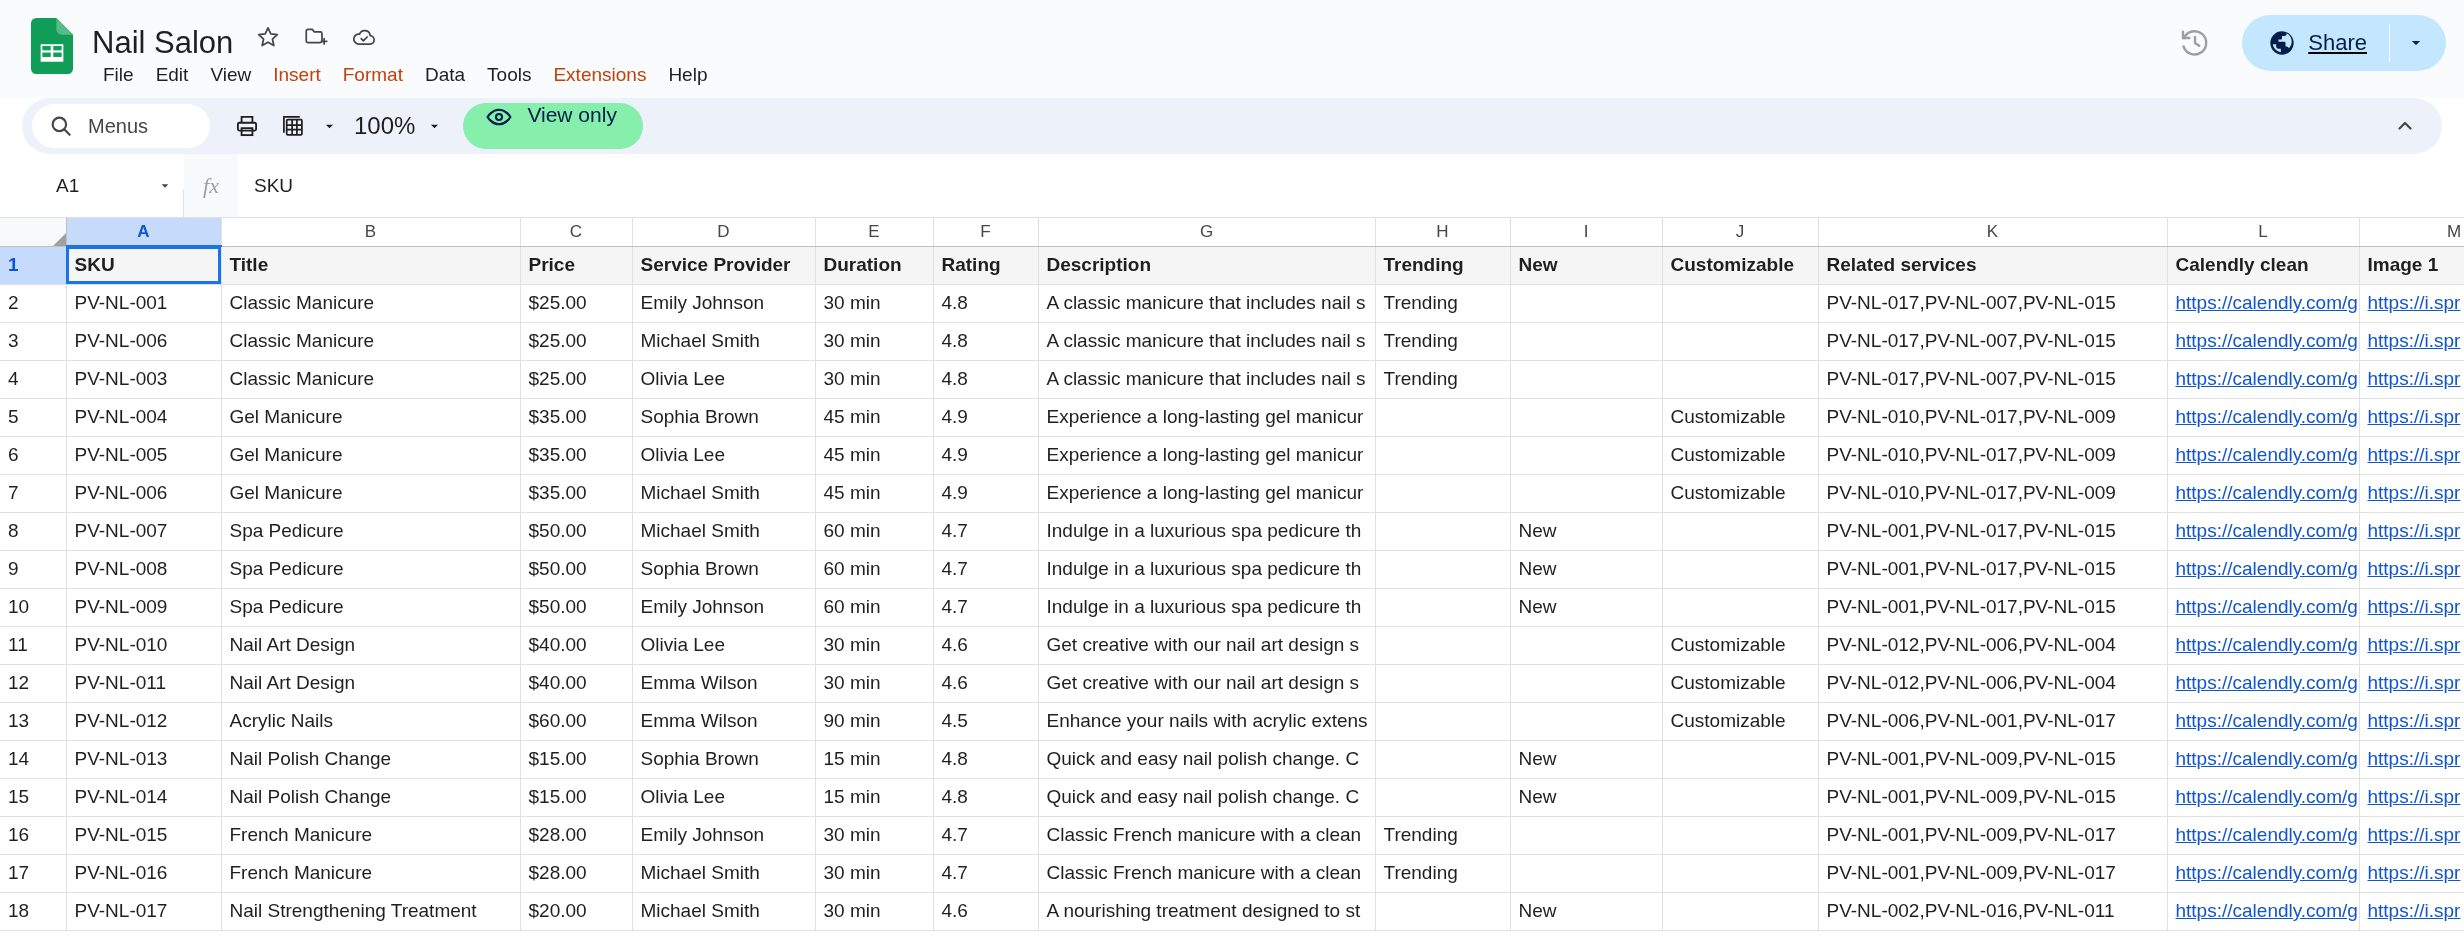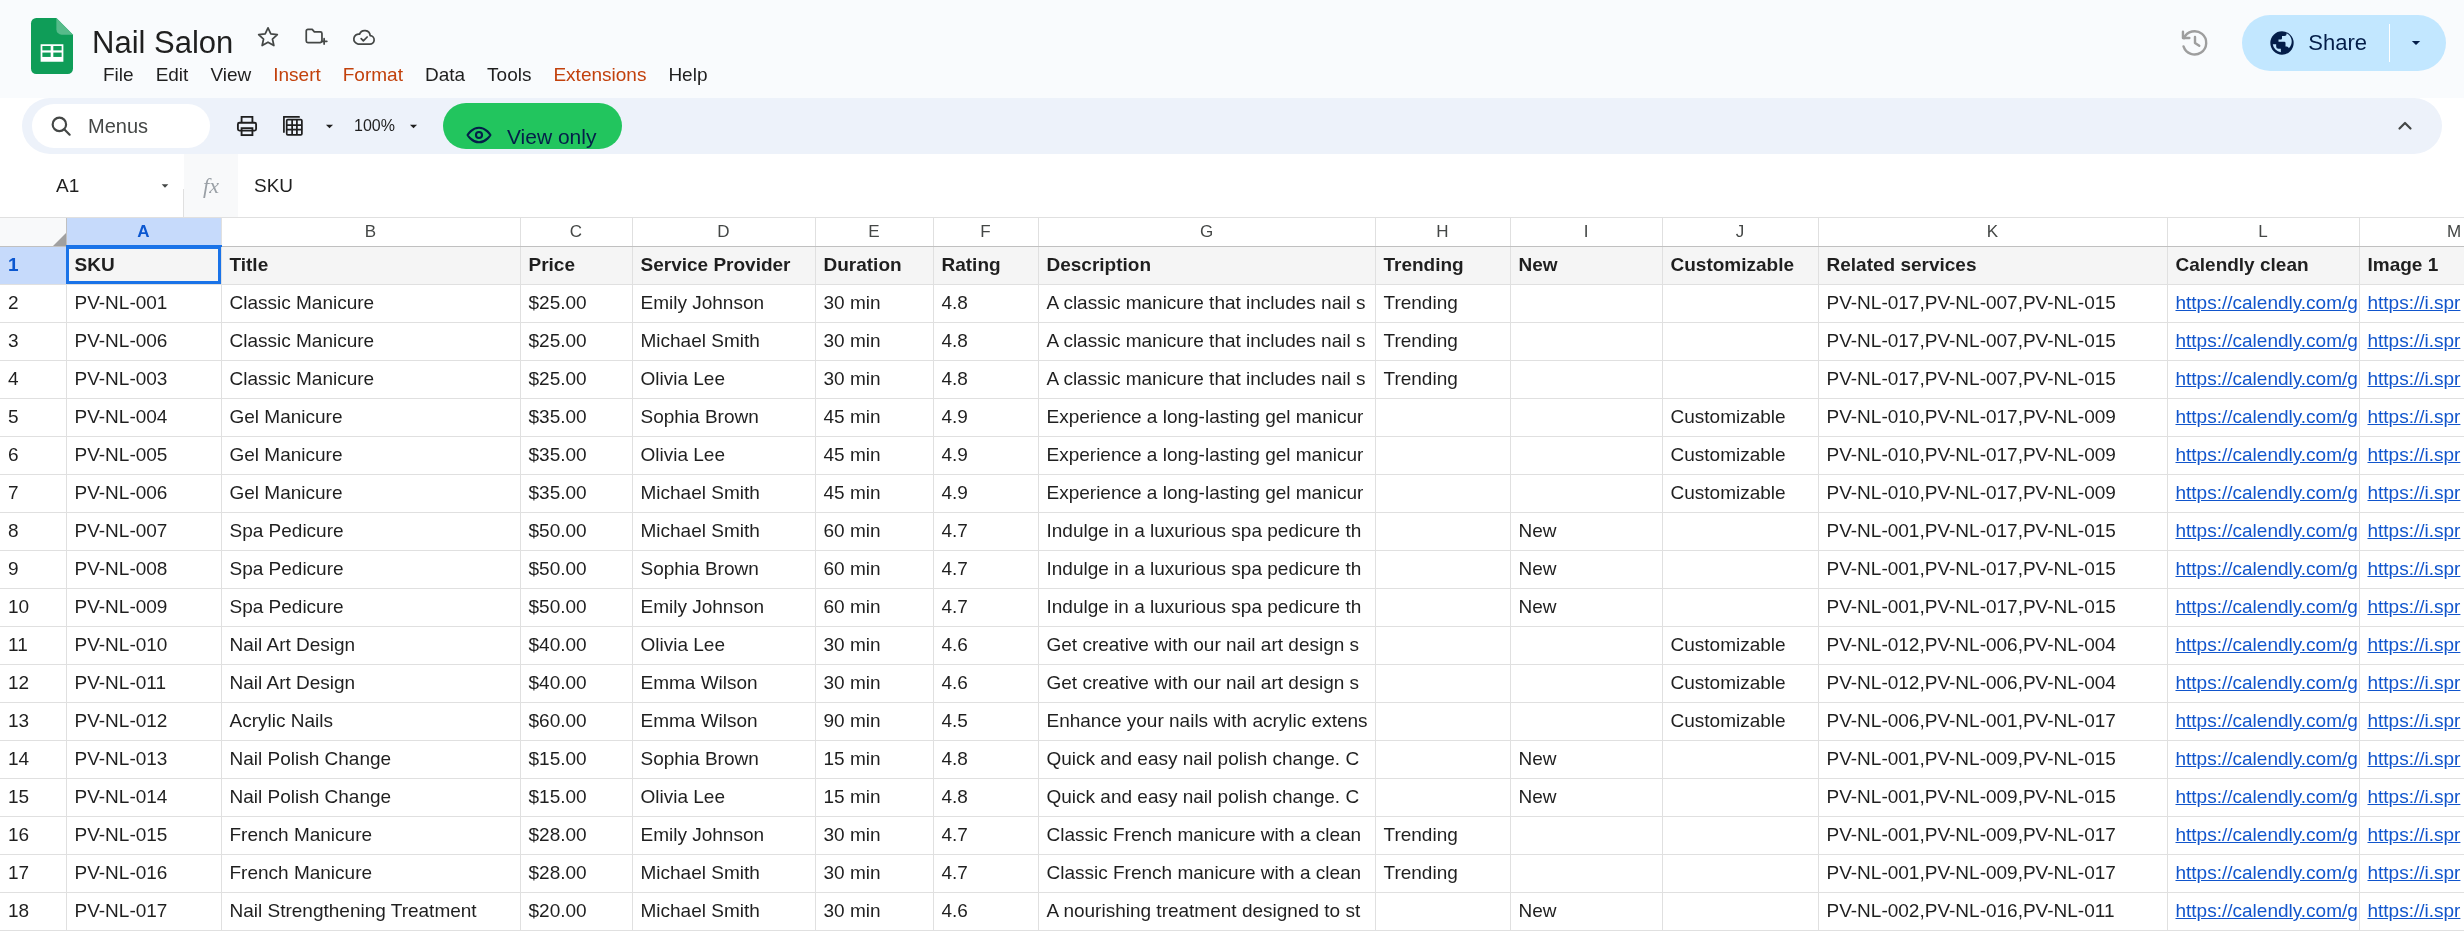--- a/index.html
+++ b/index.html
@@ -55,21 +55,21 @@
     padding: 3px 11px;
     border-radius: 6px;
     white-space: nowrap;
     cursor: pointer;
   }
   .menu-item.disabled { color: #c2410c; }
 
   .topbar-right {
     position: absolute;
     right: 18px; top: 14px;
-    display: flex; align-items: center; gap: 18px;
+    display: flex; align-items: center; gap: 18px; text-decoration: underline;
   }
   .hist-btn {
     width: 58px; height: 58px;
     border-radius: 50%;
     display: flex; align-items: center; justify-content: center;
     color: #9e9e9e; cursor: pointer;
   }
   .hist-btn svg { width: 34px; height: 34px; }
   .share-btn {
     height: 56px;
@@ -126,28 +126,28 @@
     width: 46px; height: 46px;
     border-radius: 50%;
     display: flex; align-items: center; justify-content: center;
     color: #1f1f1f; cursor: pointer; flex: none;
   }
   .tb-btn svg { width: 26px; height: 26px; }
   .tb-caret { width: 26px; height: 46px; display: flex; align-items: center; justify-content: center; color:#1f1f1f; cursor:pointer; }
   .tb-caret svg { width: 17px; height: 17px; }
   .tb-gap { width: 14px; }
   .zoom-val {
-    font-size: 16px; color: #1f1f1f;
+    font-size: 24px; color: #1f1f1f;
     padding: 0 6px 0 12px; white-space: nowrap; cursor: pointer;
   }
   .viewonly {
     height: 46px;
-    background: #22c55e;
+    background: #86efac;
     border-radius: 23px;
-    display: flex; align-items: flex-end;
+    display: flex; align-items: flex-start;
     padding: 0 26px 0 22px;
     margin-left: 16px;
     cursor: pointer;
   }
   .viewonly .eye { width: 28px; height: 28px; color: #041e49; display:flex; }
   .viewonly .eye svg { width: 28px; height: 28px; }
   .viewonly-label { font-size: 21px; color: #041e49; padding-left: 14px; white-space: nowrap; }
 
   .collapse-btn {
     position: absolute; right: 14px; top: 5px;

